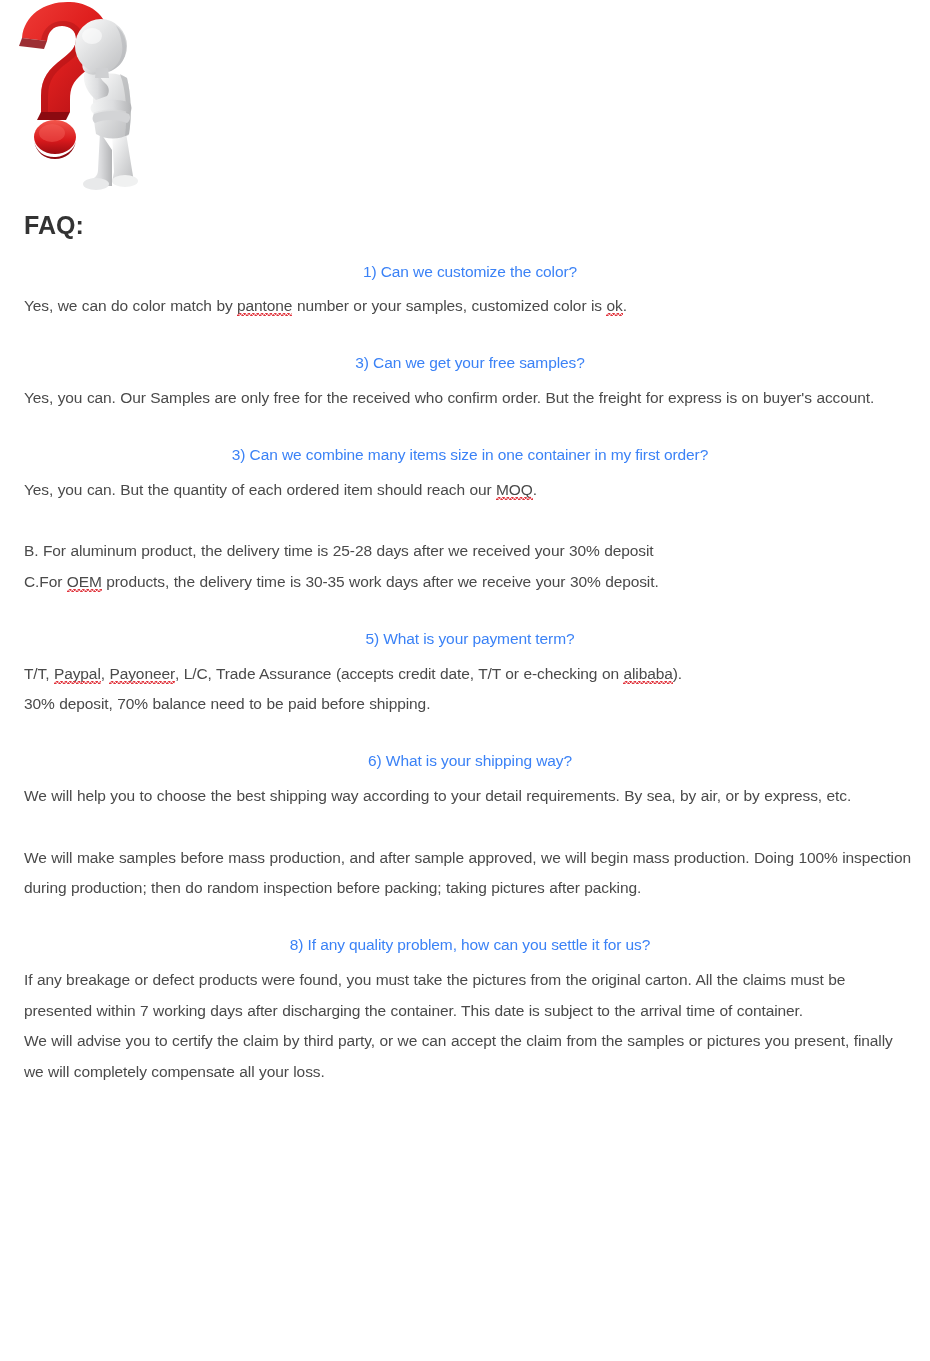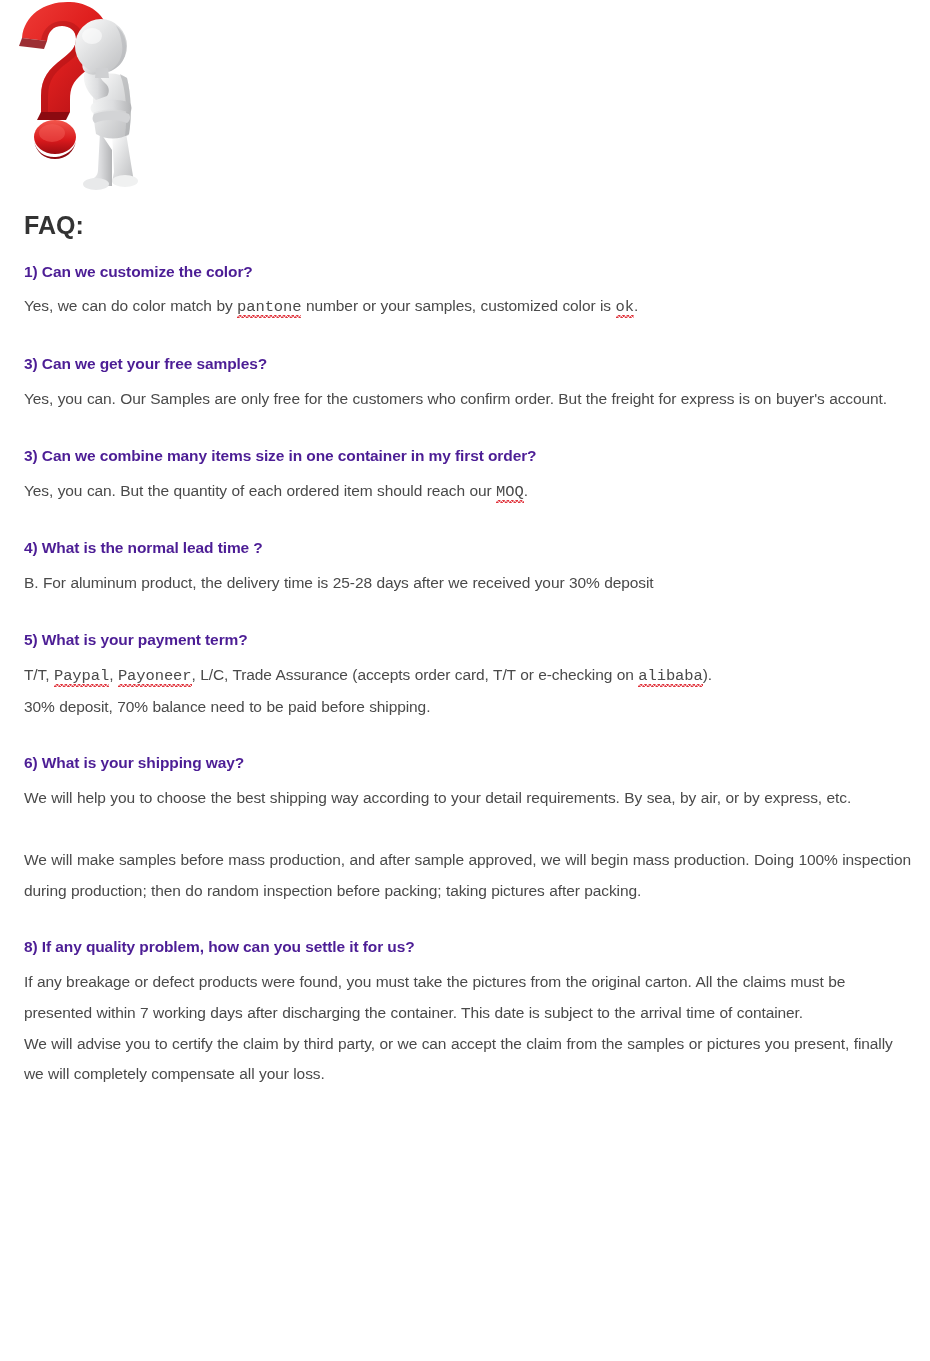--- a/index.html
+++ b/index.html
@@ -49,45 +49,45 @@
     letter-spacing: 0px;
     margin: 0 0 22px 0;
     line-height: 1.1;
   }
 
   .qa-block { margin-bottom: 31px; }
   .qa-block:last-child { margin-bottom: 0; }
 
   .question {
     font-size: 15.5px;
-    font-weight: bold;
-    color: #4c1d95;
+    font-weight: normal;
+    color: #3b82f6;
     margin: 0 0 9px 0;
     line-height: 1.35;
     letter-spacing: -0.1px;
+    text-align: center;
   }
 
   .answer {
     font-size: 15.5px;
     font-weight: normal;
     color: #4a4a4a;
     line-height: 1.98;
     margin: 0;
     letter-spacing: -0.1px;
     word-spacing: 0.3px;
   }
   .answer + .answer { margin-top: 0; }
 
   .answer-gap { margin-top: 26px; }
 
   
   .sp {
     position: relative;
     white-space: nowrap;
-    font-family: Liberation Mono, monospace;
   }
   .sp::after {
     content: "";
     position: absolute;
     left: 0;
     right: 0;
     bottom: -2px;
     height: 3px;
     background-image:
       radial-gradient(circle at 1.1px 2.6px, #e0313a 1.05px, rgba(224,49,58,0) 1.4px),
@@ -180,33 +180,33 @@
 
   <div class="content">
     <h1 class="faq-title">FAQ:</h1>
     <div id="faq-list">
         <div class="qa-block">
           <p class="question">1) Can we customize the color?</p>
           <p class="answer"><span>Yes, we can do color match by </span><span class="sp">pantone</span><span> number or your samples, customized color is </span><span class="sp">ok</span><span>.</span></p>
         </div>
         <div class="qa-block">
           <p class="question">3) Can we get your free samples?</p>
-          <p class="answer"><span>Yes, you can. Our Samples are only free for the customers who confirm order. But the freight for express is on buyer's account.</span></p>
+          <p class="answer"><span>Yes, you can. Our Samples are only free for the received who confirm order. But the freight for express is on buyer's account.</span></p>
         </div>
         <div class="qa-block">
           <p class="question">3) Can we combine many items size in one container in my first order?</p>
           <p class="answer"><span>Yes, you can. But the quantity of each ordered item should reach our </span><span class="sp">MOQ</span><span>.</span></p>
         </div>
         <div class="qa-block">
-          <p class="question">4) What is the normal lead time ?</p>
           <p class="answer"><span>B. For aluminum product, the delivery time is 25-28 days after we received your 30% deposit</span></p>
+          <p class="answer"><span>C.For </span><span class="sp">OEM</span><span> products, the delivery time is 30-35 work days after we receive your 30% deposit.</span></p>
         </div>
         <div class="qa-block">
           <p class="question">5) What is your payment term?</p>
-          <p class="answer"><span>T/T, </span><span class="sp">Paypal</span><span>, </span><span class="sp">Payoneer</span><span>, L/C, Trade Assurance (accepts order card, T/T or e-checking on </span><span class="sp">alibaba</span><span>).</span></p>
+          <p class="answer"><span>T/T, </span><span class="sp">Paypal</span><span>, </span><span class="sp">Payoneer</span><span>, L/C, Trade Assurance (accepts credit date, T/T or e-checking on </span><span class="sp">alibaba</span><span>).</span></p>
           <p class="answer"><span>30% deposit, 70% balance need to be paid before shipping.</span></p>
         </div>
         <div class="qa-block">
           <p class="question">6) What is your shipping way?</p>
           <p class="answer"><span>We will help you to choose the best shipping way according to your detail requirements. By sea, by air, or by express, etc.</span></p>
         </div>
         <div class="qa-block">
           <p class="answer"><span>We will make samples before mass production, and after sample approved, we will begin mass production. Doing 100% inspection</span></p>
           <p class="answer"><span>during production; then do random inspection before packing; taking pictures after packing.</span></p>
         </div>

